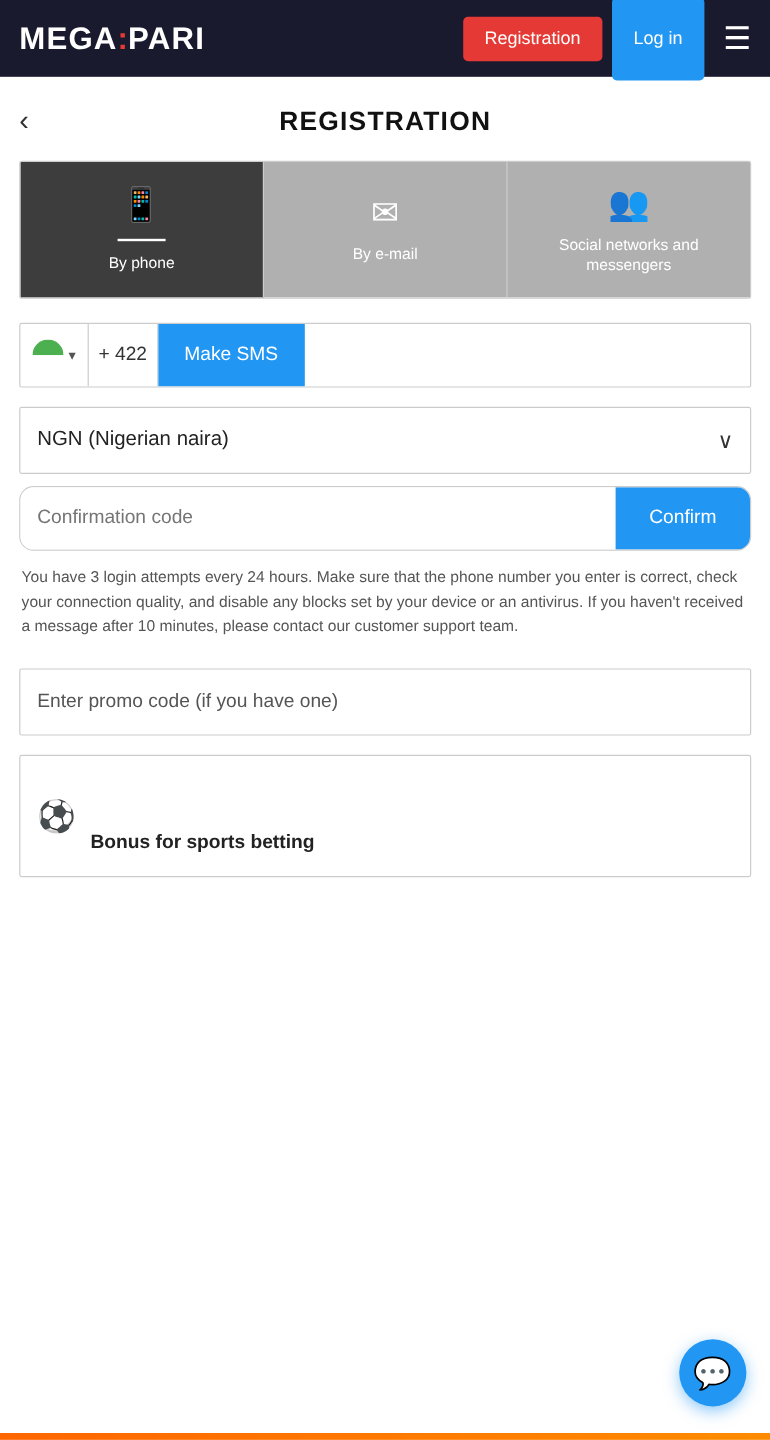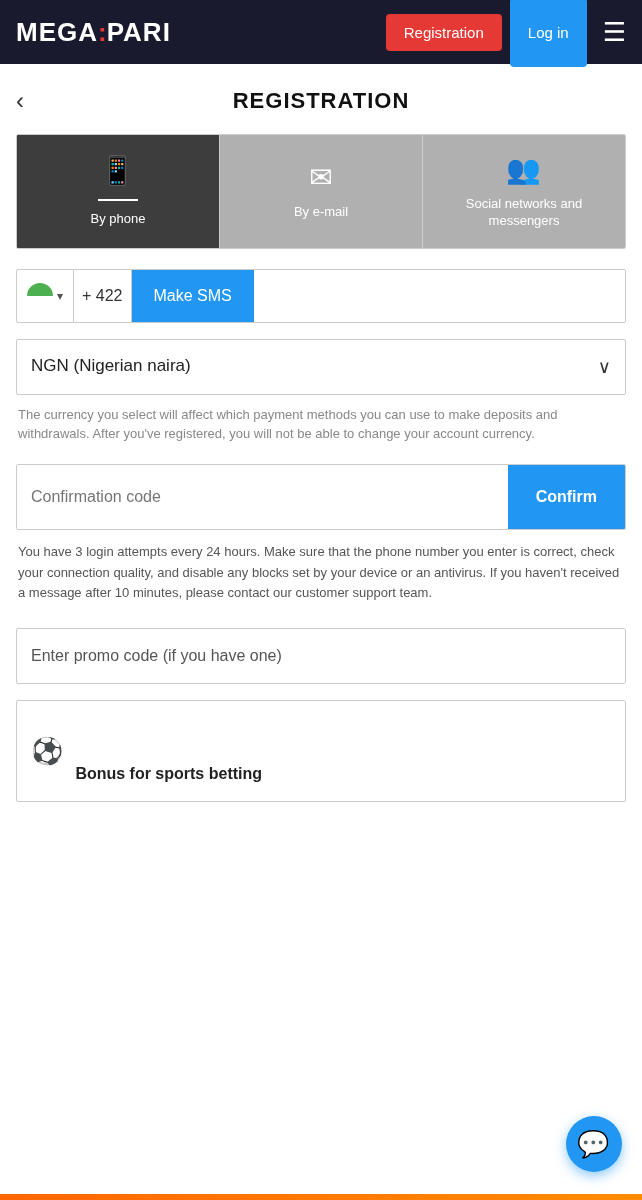--- a/index.html
+++ b/index.html
@@ -233,41 +233,41 @@
       color: #888;
       line-height: 1.5;
       margin-bottom: 20px;
       padding: 0 2px;
     }
 
     
     .confirm-row {
       display: flex;
       border: 1.5px solid #ccc;
-      border-radius: 2px;
+      border-radius: 12px;
       overflow: hidden;
       margin-bottom: 12px;
-      height: 66px;
+      height: 54px;
     }
     .confirm-input {
       flex: 1;
       border: none;
       outline: none;
       font-size: 16px;
       padding: 0 14px;
       color: #999;
     }
     .confirm-btn {
       background: #2196f3;
       color: #fff;
       border: none;
       padding: 16px 28px;
       font-size: 16px;
       cursor: pointer;
-      font-weight: 700;
+      font-weight: 400;
       flex-shrink: 0;
     }
 
     .confirm-hint {
       font-size: 13px;
       color: #555;
       line-height: 1.6;
       margin-bottom: 24px;
       padding: 0 2px;
     }
@@ -388,21 +388,20 @@
     <div class="country-code">+ 422</div>
     <button class="send-sms-btn">Make SMS</button>
   </div>
 
   <div class="currency-select-wrap">
     <div class="currency-select-inner">
       <span class="currency-select-label">NGN (Nigerian naira)</span>
       <span class="currency-chevron">∨</span>
     </div>
   </div>
-  <p class="currency-hint">The currency you select will affect which payment methods you can use to make deposits and withdrawals. After you've registered, you will not be able to change your account currency.</p>
 
   <div class="confirm-row">
     <input class="confirm-input" type="text" placeholder="Confirmation code" style="">
     <button class="confirm-btn">Confirm</button>
   </div>
   <p class="confirm-hint">You have 3 login attempts every 24 hours. Make sure that the phone number you enter is correct, check your connection quality, and disable any blocks set by your device or an antivirus. If you haven't received a message after 10 minutes, please contact our customer support team.</p>
 
   <div class="promo-wrap">
     <span class="promo-label">Enter promo code (if you have one)</span>
   </div>

